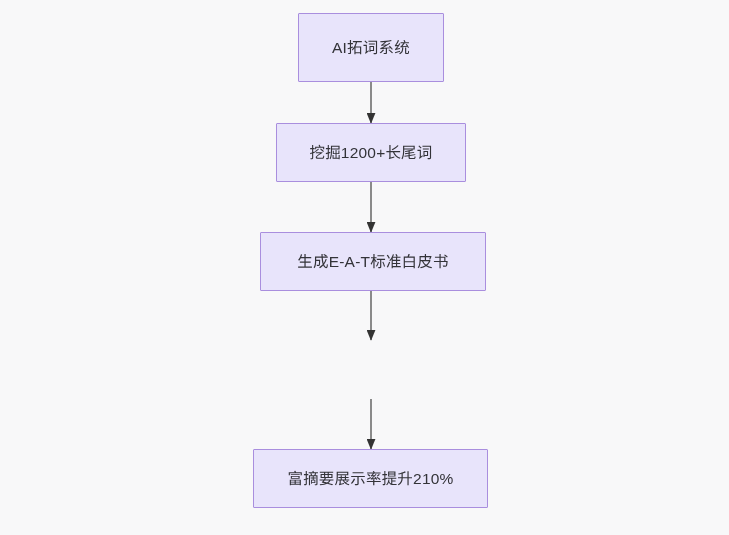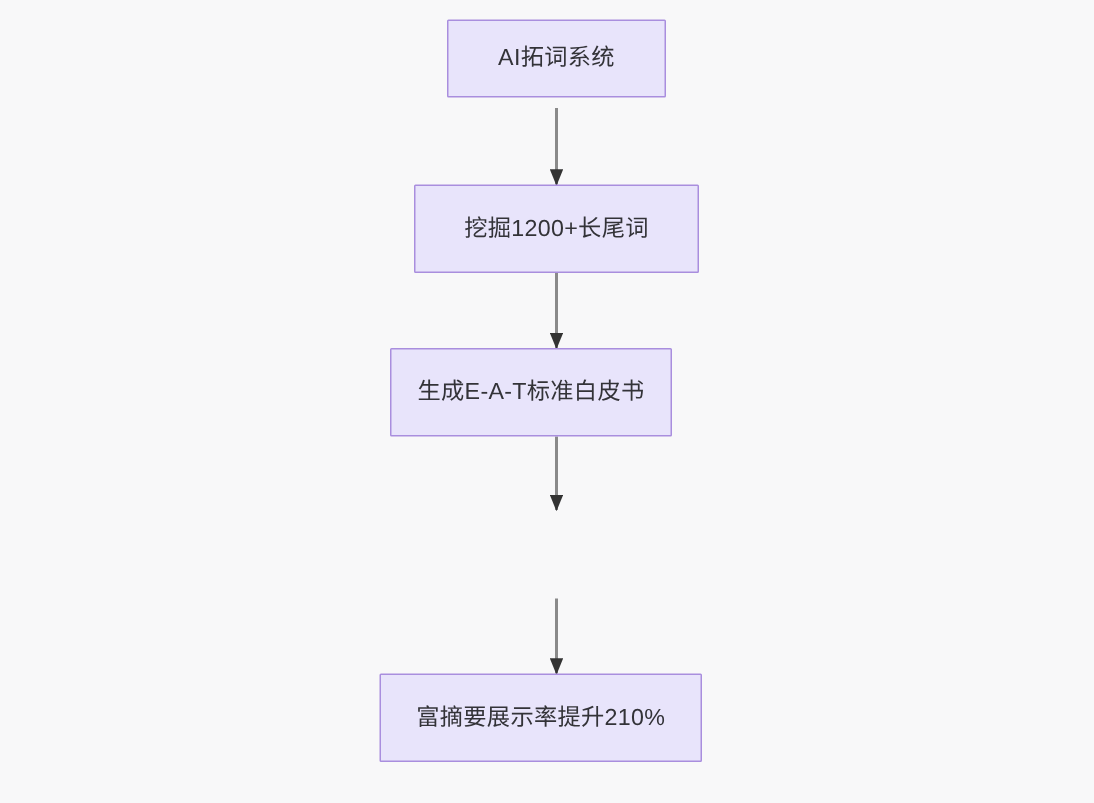--- a/index.html
+++ b/index.html
@@ -35,25 +35,25 @@
   }
   .node-label {
     font-size: 15.5px;
     line-height: 1;
     color: #333338;
     letter-spacing: 0.2px;
     white-space: nowrap;
     font-family: "Liberation Sans", "DejaVu Sans", sans-serif;
   }
 
-  .node-1 { left: 298px; top: 13px;  width: 146px; height: 52px; text-align: right; }
+  .node-1 { left: 298px; top: 13px;  width: 146px; height: 69px; text-align: right; }
   .node-2 { left: 276px; top: 123px; width: 190px; height: 59px; }
-  .node-3 { left: 260px; top: 232px; width: 188px; height: 59px; }
+  .node-3 { left: 260px; top: 232px; width: 226px; height: 59px; }
   .node-4 { left: 265px; top: 340px; width: 212px; height: 59px; }
-  .node-5 { left: 253px; top: 449px; width: 215px; height: 59px; }
+  .node-5 { left: 253px; top: 449px; width: 235px; height: 59px; }
 
   
   .edge {
     position: absolute;
     left: 0;
     top: 0;
     width: 729px;
     height: 535px;
     z-index: 1;
     pointer-events: none;

